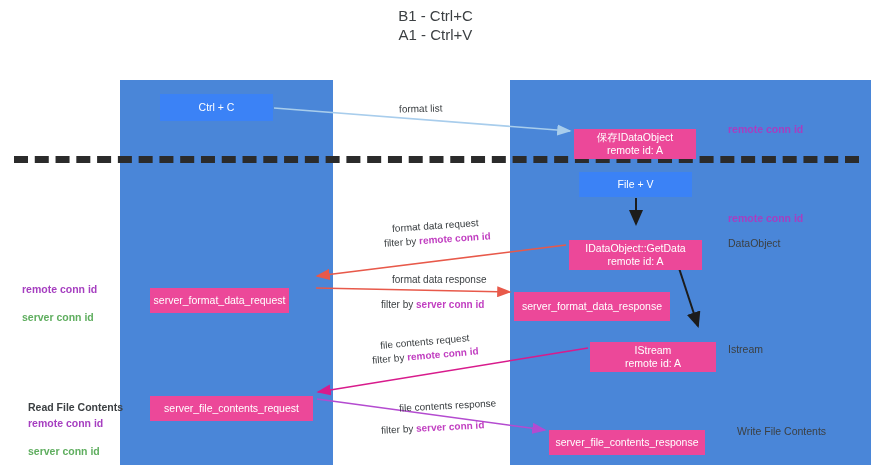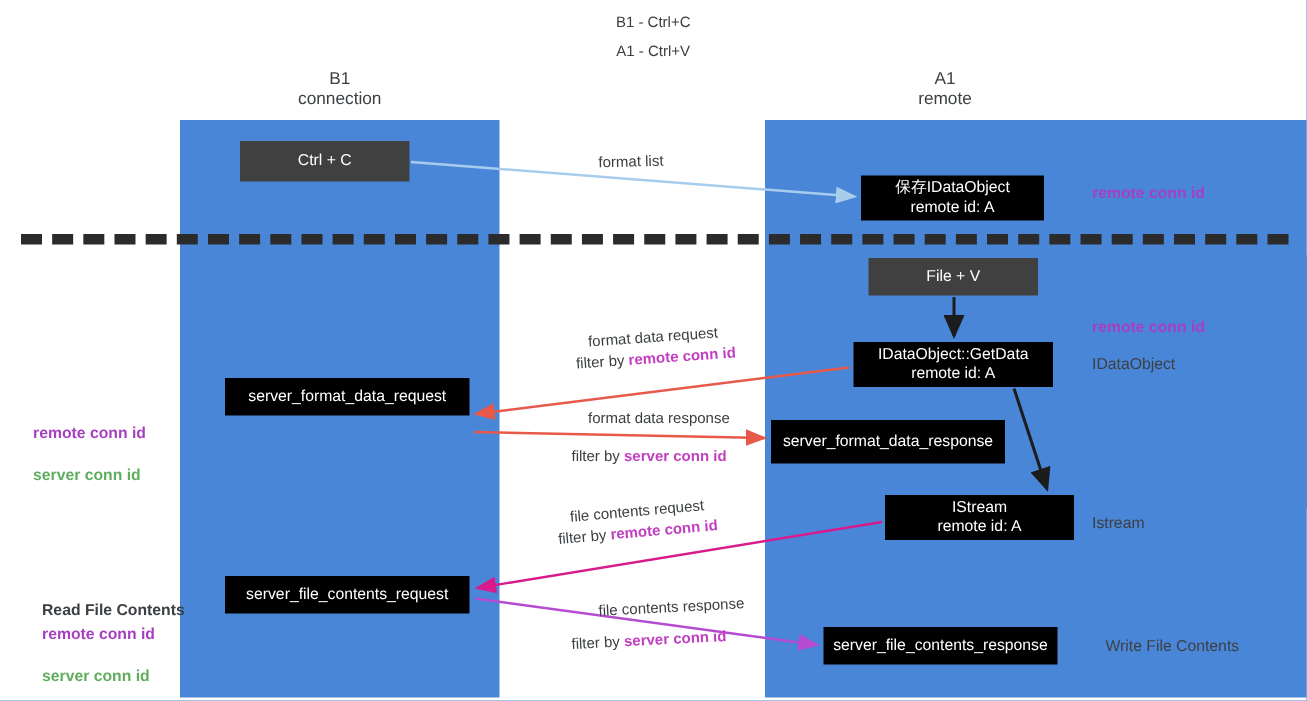--- a/index.html
+++ b/index.html
@@ -13,21 +13,21 @@
   #stage{position:absolute;inset:0;}
 
   
   .lane{position:absolute;background:#4a86d8;}
   #lane-b1{left:120px;top:80px;width:213px;height:385px;}
   #lane-a1{left:510px;top:80px;width:557px;height:385px;}
 
   
   #title{
     position:absolute;left:0;top:6px;width:871px;
-    text-align:center;font-size:10px;line-height:19px;color:#3c4043;
+    text-align:center;font-size:15px;line-height:19px;color:#3c4043;
     white-space:pre-line;
   }
   .lane-head{
     position:absolute;text-align:center;font-size:11.5px;line-height:13px;
     color:#3c4043;white-space:pre-line;
   }
   #head-b1{left:120px;top:47px;width:213px;}
   #head-a1{left:510px;top:47px;width:240px;}
 
   
@@ -36,28 +36,28 @@
     border-top:7px dashed #2b2b2b;
   }
 
   
   .node{
     position:absolute;box-sizing:border-box;
     display:flex;flex-direction:column;align-items:center;justify-content:center;
     color:#ffffff;font-size:10.5px;line-height:13px;text-align:center;
     white-space:pre-line;padding:2px 4px;
   }
-  .node.green{background:#404040;}
-  .node.orange{background:#000000;}
+  .node.green{background:#3b82f6;}
+  .node.orange{background:#ec4899;margin-top:12px;}
 
   #n-ctrlc{left:160px;top:94px;width:113px;height:27px;}
   #n-idataobject{left:574px;top:117px;width:122px;height:30px;}
   #n-ctrlv{left:579px;top:172px;width:113px;height:25px;}
   #n-getdata{left:569px;top:228px;width:133px;height:30px;}
-  #n-sfdreq{left:150px;top:252px;width:163px;height:25px;}
+  #n-sfdreq{left:150px;top:276px;width:139px;height:25px;}
   #n-sfdres{left:514px;top:280px;width:156px;height:29px;}
   #n-istream{left:590px;top:330px;width:126px;height:30px;}
   #n-sfcreq{left:150px;top:384px;width:163px;height:25px;}
   #n-sfcres{left:549px;top:418px;width:156px;height:25px;}
 
   
   .olabel{
     position:absolute;font-size:10.5px;line-height:14px;white-space:pre-line;
   }
   .purple{color:#a63fc0;font-weight:bold;}
@@ -98,24 +98,20 @@
 <body>
 
 <div id="stage">
 
   <div id="title">B1 - Ctrl+C
 A1 - Ctrl+V</div>
 
   <div class="lane" id="lane-b1"></div>
   <div class="lane" id="lane-a1"></div>
 
-  <div class="lane-head" id="head-b1">B1
-connection</div>
-  <div class="lane-head" id="head-a1">A1
-remote</div>
 
   <div id="divider"></div>
 
   <svg id="edges">
     <defs>
       <marker id="ah-blue" markerWidth="9" markerHeight="7" refX="8" refY="3.5" orient="auto">
         <polygon points="0 0, 9 3.5, 0 7" fill="#a8cdec"></polygon>
       </marker>
       <marker id="ah-red" markerWidth="9" markerHeight="7" refX="8" refY="3.5" orient="auto">
         <polygon points="0 0, 9 3.5, 0 7" fill="#e8594a"></polygon>
@@ -154,21 +150,21 @@
 remote id: A</div>
   <div class="node orange" id="n-sfdreq">server_format_data_request</div>
   <div class="node orange" id="n-sfdres">server_format_data_response</div>
   <div class="node orange" id="n-istream">IStream
 remote id: A</div>
   <div class="node orange" id="n-sfcreq">server_file_contents_request</div>
   <div class="node orange" id="n-sfcres">server_file_contents_response</div>
 
   <div class="olabel purple" id="lbl-rc-1">remote conn id</div>
   <div class="olabel purple" id="lbl-rc-2">remote conn id</div>
-  <div class="olabel plain" id="lbl-dataobject">IDataObject</div>
+  <div class="olabel plain" id="lbl-dataobject">DataObject</div>
   <div class="olabel plain" id="lbl-istream">Istream</div>
   <div class="olabel plain" id="lbl-write">Write File Contents</div>
   <div class="olabel plain" id="lbl-read">Read File Contents</div>
 
   <div class="olabel" id="lbl-left-1">
     <span class="purple">remote conn id</span><br>
     <span class="green-t">server conn id</span>
   </div>
 
   <div class="olabel" id="lbl-left-2">

